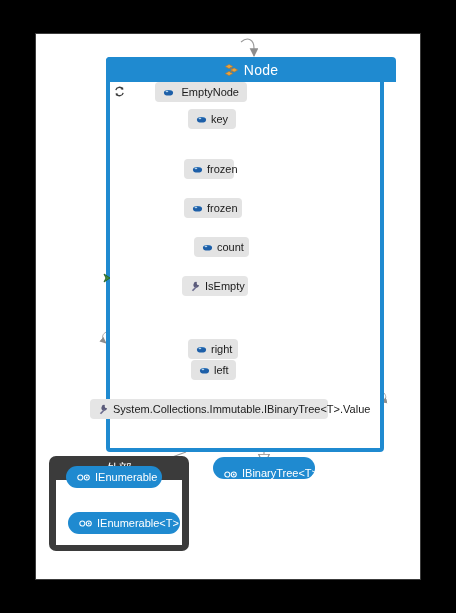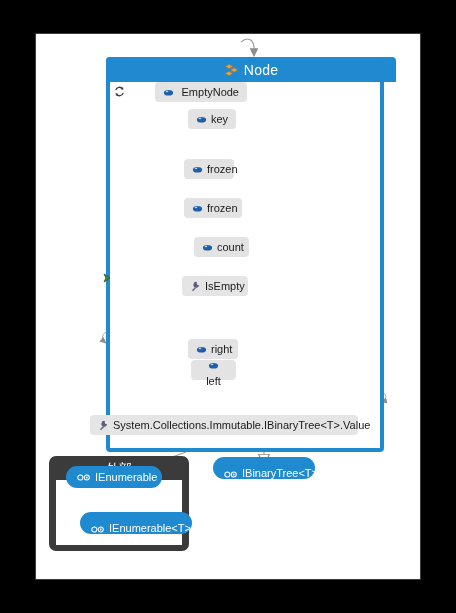--- a/index.html
+++ b/index.html
@@ -220,29 +220,29 @@
         <span>IsEmpty</span>
       </div>
       <div class="pill" style="left: 152px; top: 287px; width: 50px; margin-top: 18px;">
         <svg class="mi" viewBox="0 0 12 12">
           <ellipse cx="6" cy="6.3" rx="5" ry="3.1" fill="#1d5fa8"></ellipse>
           <path d="M1.2 5.4 A5 3.1 0 0 1 10.8 5.4 A5 2.4 0 0 0 1.2 5.4 z" fill="#5fa8e0"></path>
           <ellipse cx="4.3" cy="4.9" rx="1.5" ry="0.8" fill="#cfe6f7" opacity=".85"></ellipse>
         </svg>
         <span>right</span>
       </div>
-      <div class="pill" style="left: 155px; top: 326px; width: 45px; flex-direction: column;">
+      <div class="pill" style="left: 155px; top: 326px; width: 45px;">
         <svg class="mi" viewBox="0 0 12 12">
           <ellipse cx="6" cy="6.3" rx="5" ry="3.1" fill="#1d5fa8"></ellipse>
           <path d="M1.2 5.4 A5 3.1 0 0 1 10.8 5.4 A5 2.4 0 0 0 1.2 5.4 z" fill="#5fa8e0"></path>
           <ellipse cx="4.3" cy="4.9" rx="1.5" ry="0.8" fill="#cfe6f7" opacity=".85"></ellipse>
         </svg>
         <span>left</span>
       </div>
-      <div class="pill prop" style="left: 54px; top: 365px; width: 268px; margin-top: 16px;">
+      <div class="pill prop" style="left: 54px; top: 365px; width: 238px;">
         <svg class="mi" viewBox="0 0 12 12">
           <path d="M7.6 1.1 A3.1 3.1 0 1 0 9.9 4.6 L7.9 4.1 L7.2 2.2 z" fill="#5b5b7a"></path>
           <path d="M6.6 5.4 L2 10 L3.4 11.2 L7.8 6.6 z" fill="#6d6d8f"></path>
           <circle cx="8.6" cy="3" r="0.9" fill="#efefef"></circle>
         </svg>
         <span>System.Collections.Immutable.IBinaryTree&lt;T&gt;.Value</span>
       </div>
     </div>
 
   <div class="ext-box">
@@ -260,21 +260,21 @@
         <span>IBinaryTree&lt;T&gt;</span>
       </div>
       <div class="ipill" style="left: 30px; top: 432px; width: 96px; justify-content: space-between;">
         <svg class="mi" viewBox="0 0 16 11">
           <path d="M1 5.5 A3.1 3.1 0 1 0 7.2 5.5 A3.1 3.1 0 1 0 1 5.5 z" fill="none" stroke="#ffffff" stroke-width="1.3"></path>
           <circle cx="12" cy="5.5" r="3.1" fill="none" stroke="#ffffff" stroke-width="1.3"></circle>
           <circle cx="12" cy="5.5" r="1.1" fill="#ffffff"></circle>
         </svg>
         <span>IEnumerable</span>
       </div>
-      <div class="ipill" style="left: 44px; top: 478px; width: 112px; align-items: flex-end;">
+      <div class="ipill" style="left: 32px; top: 478px; width: 112px;">
         <svg class="mi" viewBox="0 0 16 11">
           <path d="M1 5.5 A3.1 3.1 0 1 0 7.2 5.5 A3.1 3.1 0 1 0 1 5.5 z" fill="none" stroke="#ffffff" stroke-width="1.3"></path>
           <circle cx="12" cy="5.5" r="3.1" fill="none" stroke="#ffffff" stroke-width="1.3"></circle>
           <circle cx="12" cy="5.5" r="1.1" fill="#ffffff"></circle>
         </svg>
         <span>IEnumerable&lt;T&gt;</span>
       </div>
     </div>
 
 </div>

